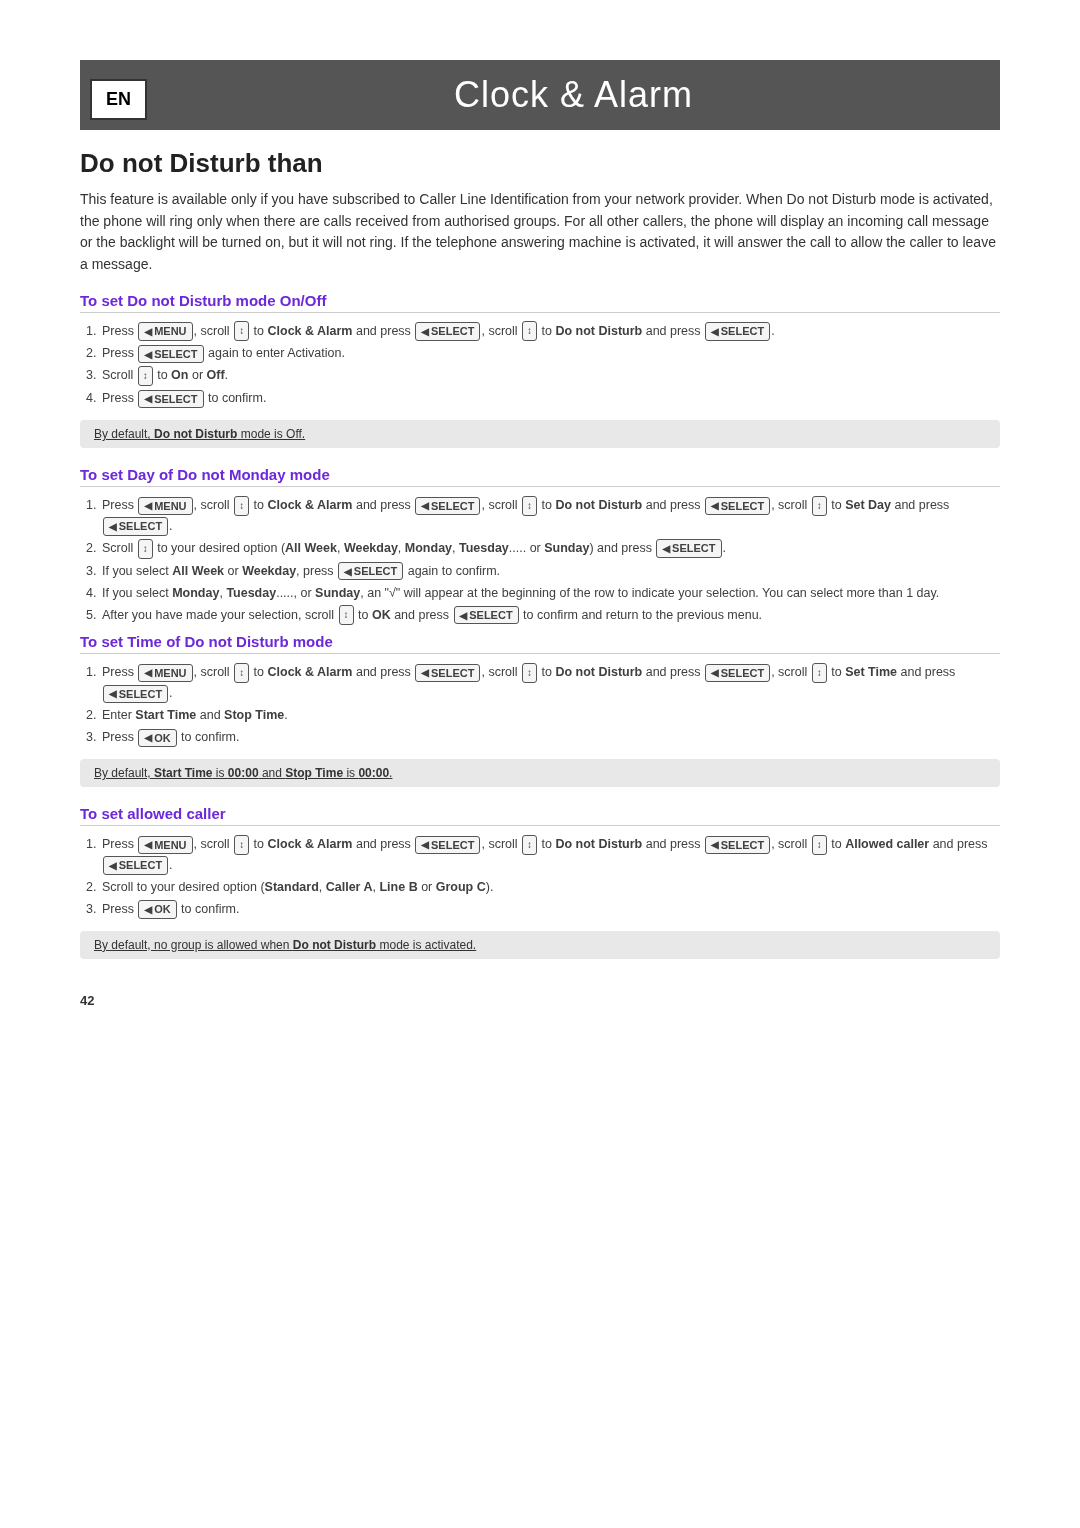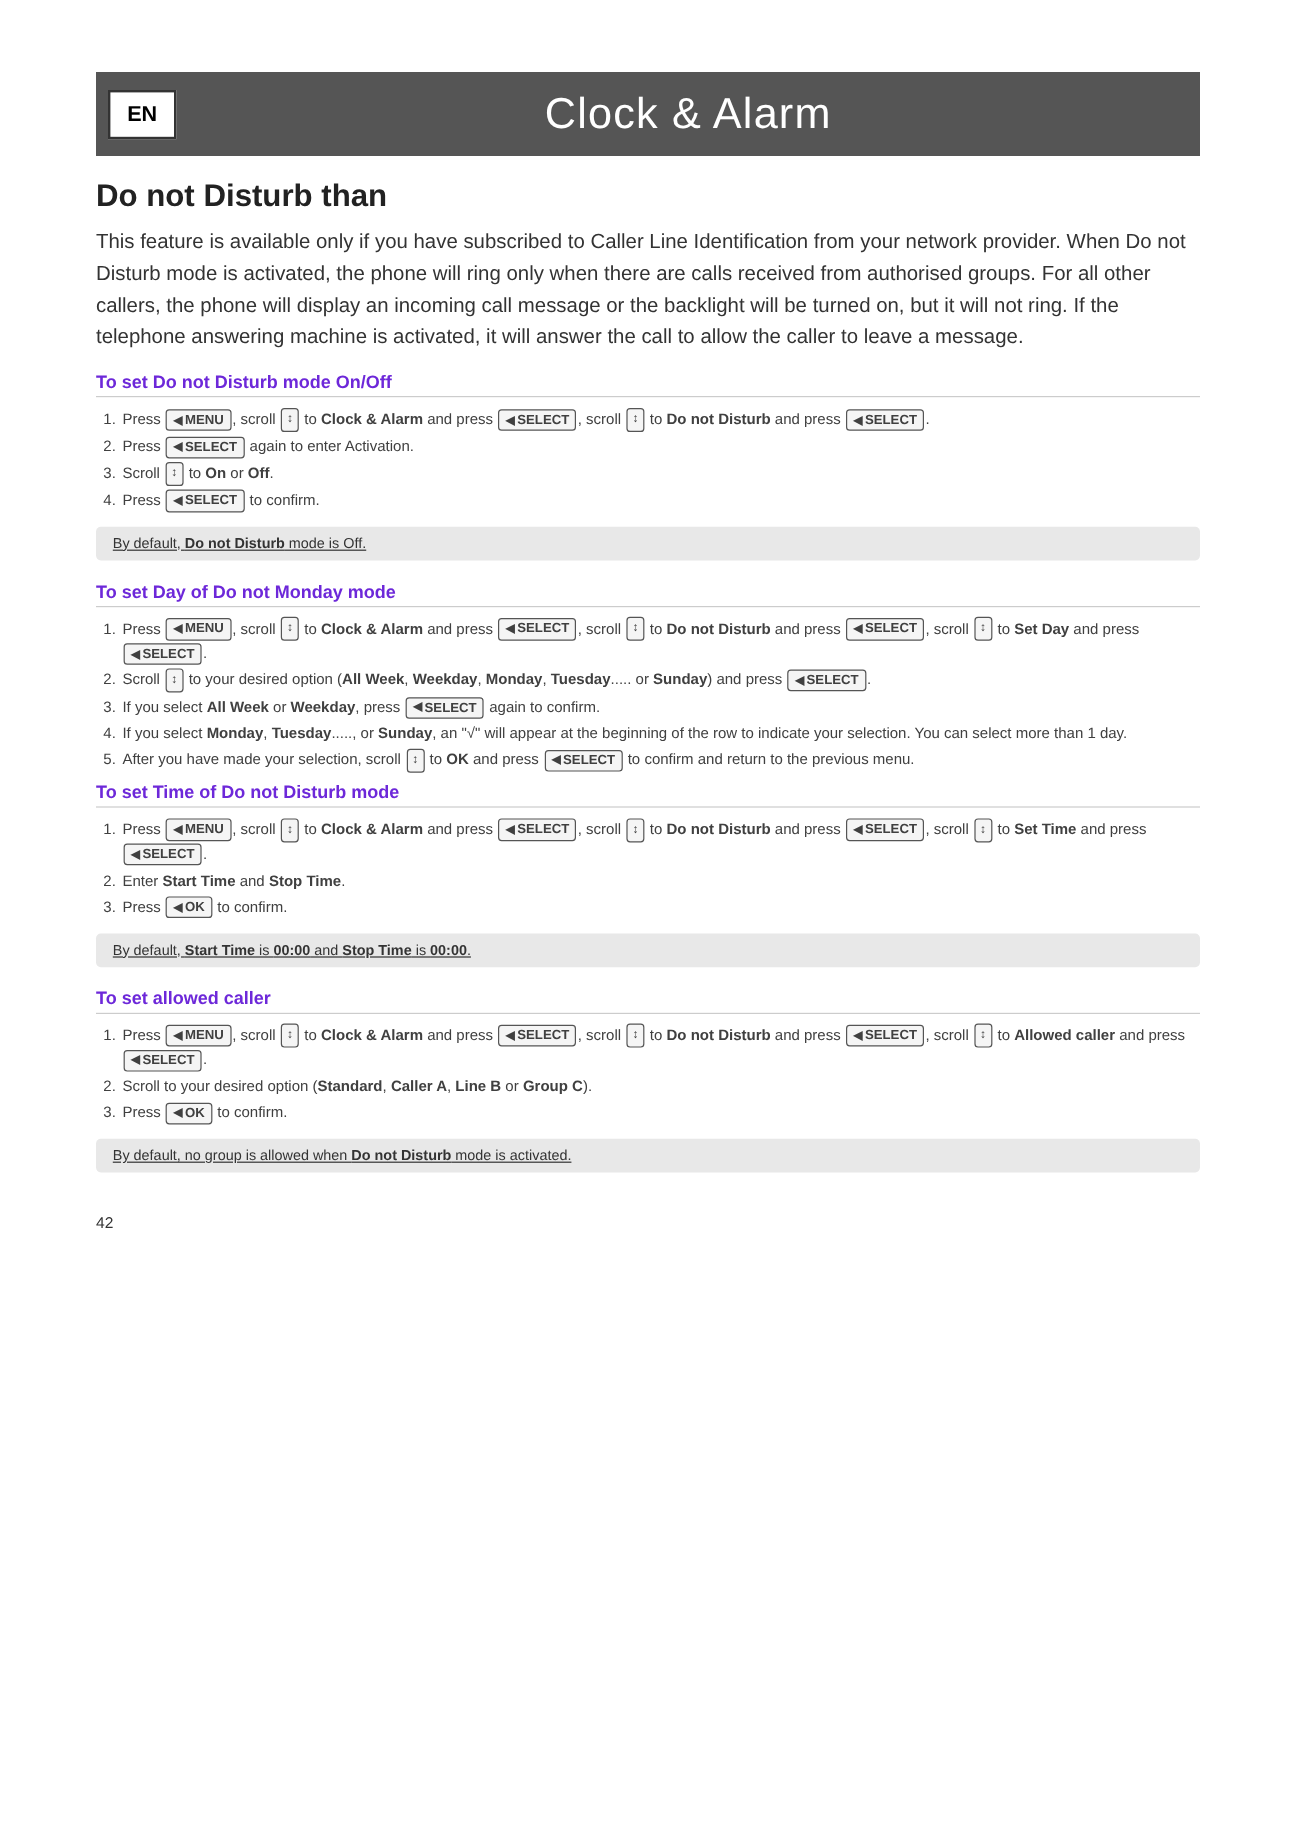--- a/index.html
+++ b/index.html
@@ -10,21 +10,21 @@
       color: #222;
       width: 1080px;
       min-height: 1528px;
       padding: 60px 80px 60px 80px;
     }
 
     
     .header-bar {
       background: #555;
       display: flex;
-      align-items: center;
+      align-items: flex-end;
       margin-bottom: 18px;
     }
     .en-badge {
       background: #fff;
       color: #000;
       font-weight: bold;
       font-size: 18px;
       padding: 8px 14px;
       margin: 10px 0 10px 10px;
       border: 2px solid #333;
@@ -43,21 +43,21 @@
     .page-title {
       font-size: 26px;
       font-weight: bold;
       color: #222;
       margin-bottom: 10px;
       margin-top: 8px;
     }
 
     
     .intro-text {
-      font-size: 17px;
+      font-size: 14px;
       color: #333;
       line-height: 1.55;
       margin-bottom: 16px;
     }
 
     
     .sub-heading {
       font-size: 15px;
       font-weight: bold;
       color: #6d28d9;
@@ -126,21 +126,21 @@
       padding: 1px 4px;
       vertical-align: middle;
       margin: 0 1px;
     }
 
     
     b { font-weight: bold; }
 
     .page-number {
       font-size: 13px;
-      font-weight: normal;
+      font-weight: bold;
       color: #333;
       margin-top: 24px;
     }
 
     
     .simple-list {
       margin-left: 20px;
       margin-bottom: 6px;
       list-style: decimal;
     }

